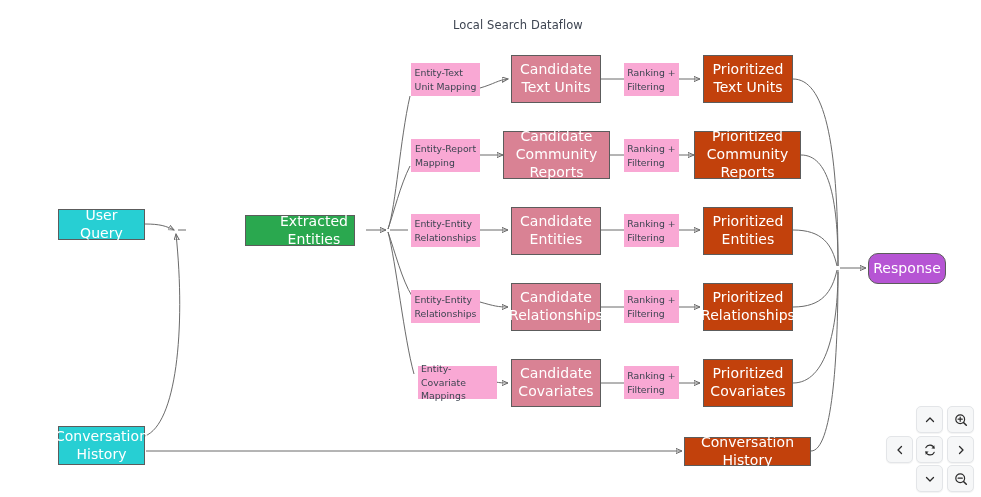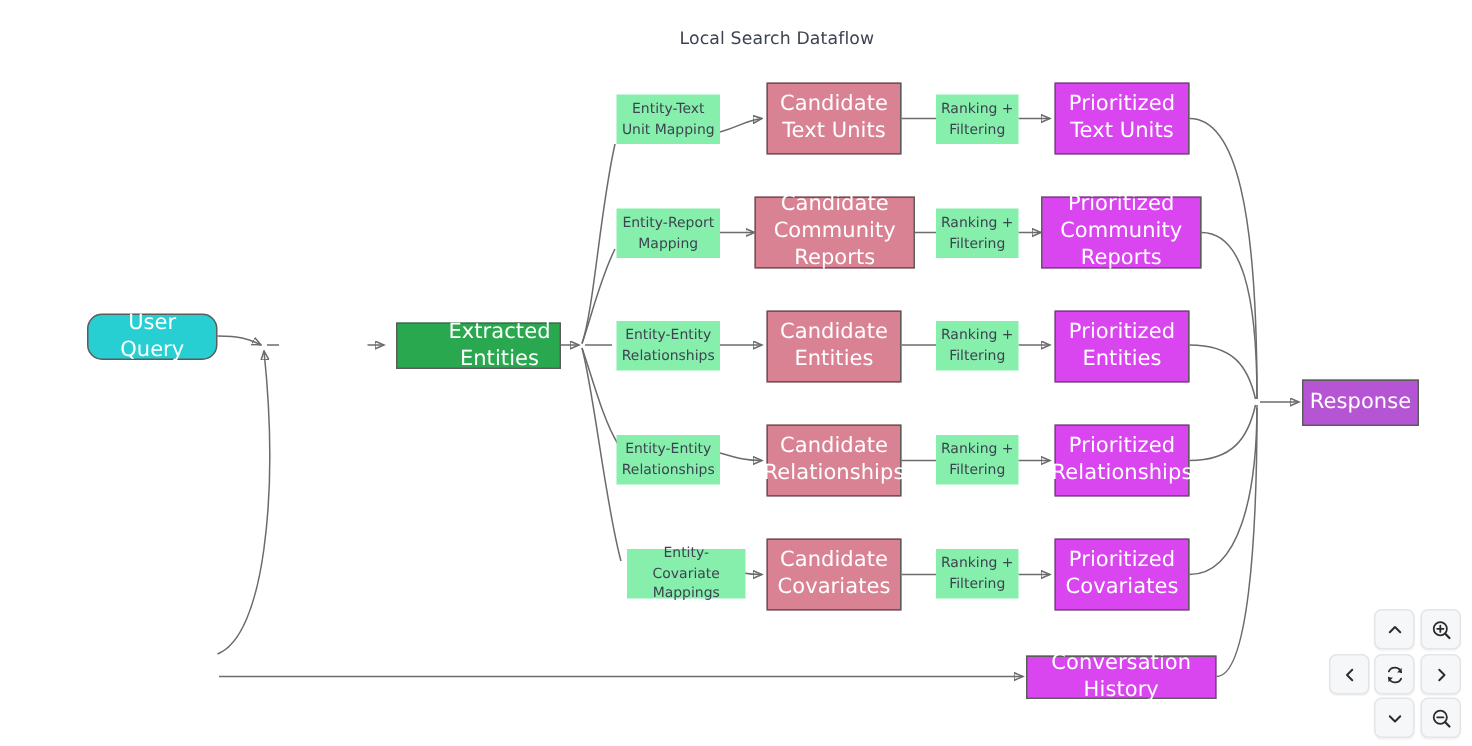--- a/index.html
+++ b/index.html
@@ -58,35 +58,34 @@
     align-items: center;
     justify-content: center;
     text-align: center;
     color: #ffffff;
     font-size: 14px;
     line-height: 1.28;
     padding: 2px 4px;
     white-space: pre-line;
     letter-spacing: .05px;
   }
-  .node.cyan   { background: #27cfd3; border-radius: 10px; }
+  .node.cyan   { background: #27cfd3; }
   .node.green  { background: #2aa84f; }
   .node.pink   { background: #d98294; }
-  .node.orange { background: #d946ef; }
-  .node.purple { background: #b655d4; }
+  .node.orange { background: #c2410c; }
+  .node.purple { background: #b655d4; border-radius: 10px; }
 
   
   .edge-label {
     position: absolute;
     box-sizing: border-box;
-    background: #86efac;
+    background: #f9a8d4;
     color: #3d4451;
     font-size: 9.3px;
     line-height: 1.45;
-    text-align: center;
     white-space: pre-line;
     padding: 13px 3px;
     display: flex;
     align-items: center;
     justify-content: center;
   }
 
   
   #controls {
     position: absolute;
@@ -172,21 +171,21 @@
     <path d="M811,451 C832,451 838,360 838,272"></path>
 
     <line x1="146" y1="451" x2="682" y2="451" marker-end="url(#arrow)"></line>
 
     <line x1="840" y1="268" x2="866" y2="268" marker-end="url(#arrow)"></line>
   </svg>
 
   <div class="node cyan" style="left:58px; top:209px; width:87px; height:31px;">User Query</div>
 
 
-  <div class="node green" style="left:264px; top:215px; width:110px; height:31px;padding-left:32px;">Extracted Entities</div>
+  <div class="node green" style="left:245px; top:215px; width:110px; height:31px;padding-left:32px;">Extracted Entities</div>
 
   <div class="edge-label" style="left:411px; top:63px; width:69px; height:33px;">Entity-Text
 Unit Mapping</div>
   <div class="node pink" style="left:511px; top:55px; width:90px; height:48px;">Candidate
 Text Units</div>
   <div class="edge-label" style="left:624px; top:63px; width:55px; height:33px;">Ranking +
 Filtering</div>
   <div class="node orange" style="left:703px; top:55px; width:90px; height:48px;">Prioritized
 Text Units</div>
 
@@ -219,20 +218,22 @@
 
   <div class="edge-label" style="left:406px; top:366px; width:79px; height:33px;margin-left:12px;">Entity-Covariate
 Mappings</div>
   <div class="node pink" style="left:511px; top:359px; width:90px; height:48px;">Candidate
 Covariates</div>
   <div class="edge-label" style="left:624px; top:366px; width:55px; height:33px;">Ranking +
 Filtering</div>
   <div class="node orange" style="left:703px; top:359px; width:90px; height:48px;">Prioritized
 Covariates</div>
 
+  <div class="node cyan" style="left:58px; top:426px; width:87px; height:39px;">Conversation
+History</div>
 
   <div class="node orange" style="left:684px; top:437px; width:127px; height:29px;">Conversation History</div>
 
   <div class="node purple" style="left:868px; top:253px; width:78px; height:31px;">Response</div>
 
   <div id="controls">
 
     <div class="ctl ctl-up">
       <svg width="12" height="12" viewBox="0 0 12 12">
         <path d="M2.5,7.5 L6,4 L9.5,7.5" fill="none" stroke="#2b2b2b" stroke-width="1.3" stroke-linecap="round" stroke-linejoin="round"></path>

